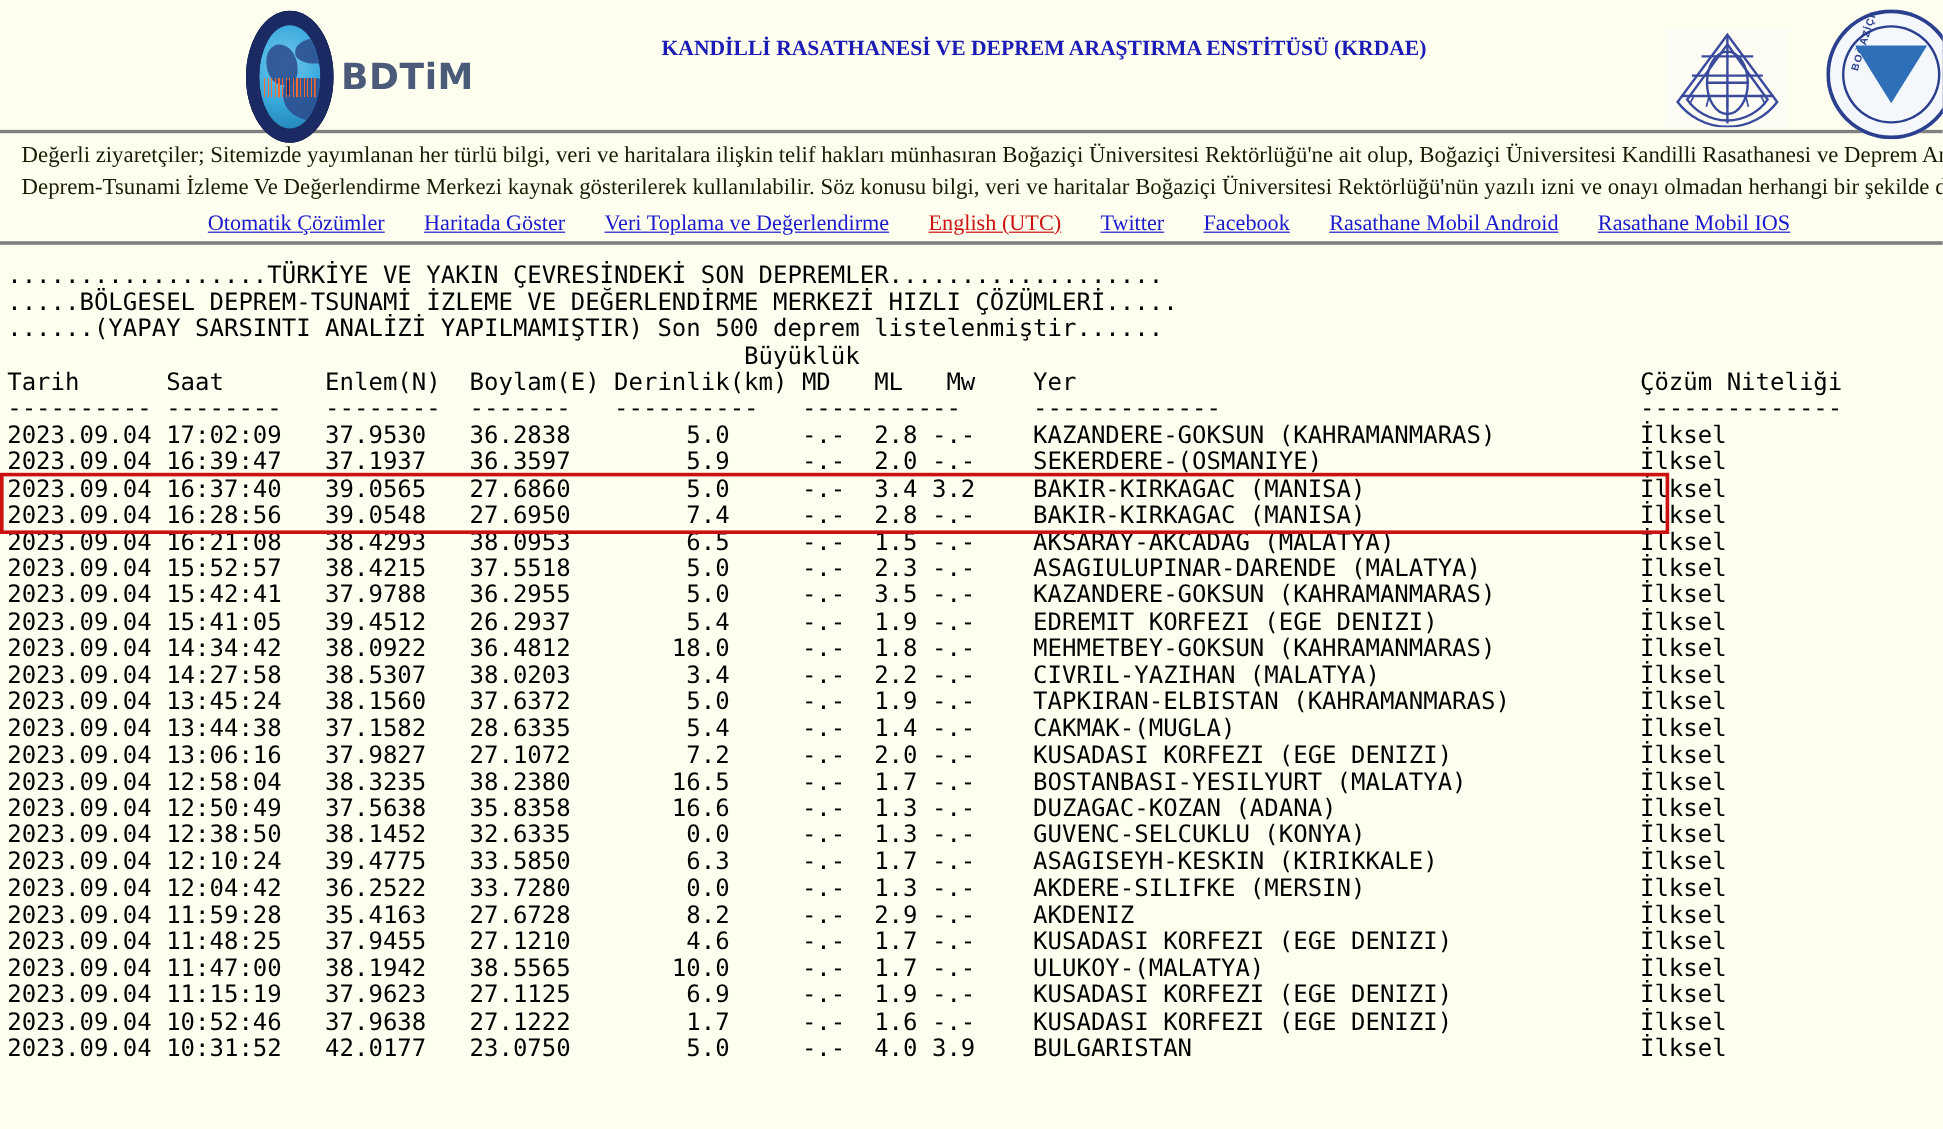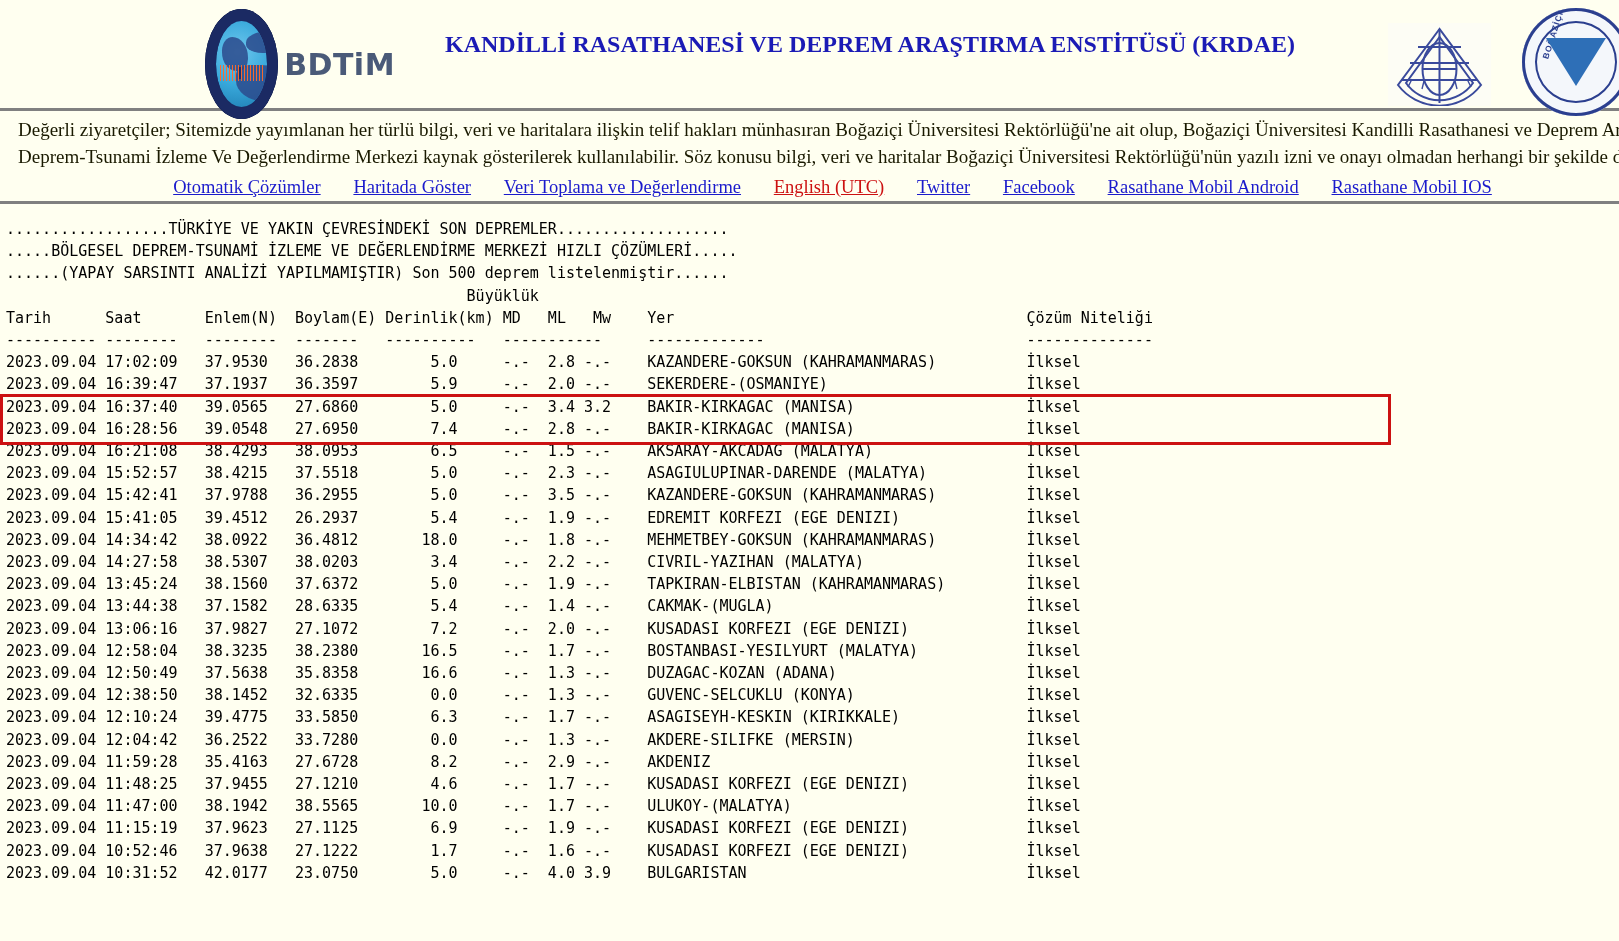--- a/index.html
+++ b/index.html
@@ -94,21 +94,21 @@
   .title-block {
     position: absolute;
     left: 440px;
     top: 28px;
     width: 860px;
     text-align: center;
     color: #1b1bb5;
     font-weight: bold;
     line-height: 1.34;
   }
-  .title-line { font-size: 24px; white-space: nowrap; }
+  .title-line { font-size: 18px; white-space: nowrap; }
   .title-line.t1 { font-size: 17.5px; }
 
   .logo-krdae {
     position: absolute;
     left: 1388px;
     top: 23px;
     width: 103px;
     height: 83px;
     background: #fdfdf5;
   }
@@ -178,21 +178,21 @@
   }
 
   
   .mono-wrap {
     position: relative;
     padding: 14px 0 0 6px;
   }
   pre.listing {
     margin: 0;
     font-family: "DejaVu Sans Mono", "Liberation Mono", monospace;
-    font-size: 15px;
+    font-size: 20px;
     line-height: 22.2px;
     color: #000;
     white-space: pre;
     letter-spacing: 0px;
   }
   .highlight-box {
     position: absolute;
     left: 0px;
     top: 193px;
     width: 1385px;

